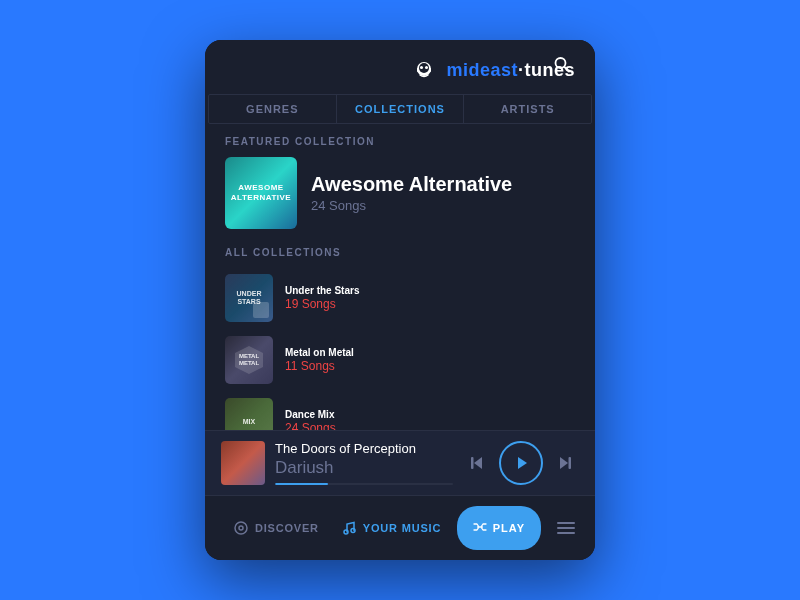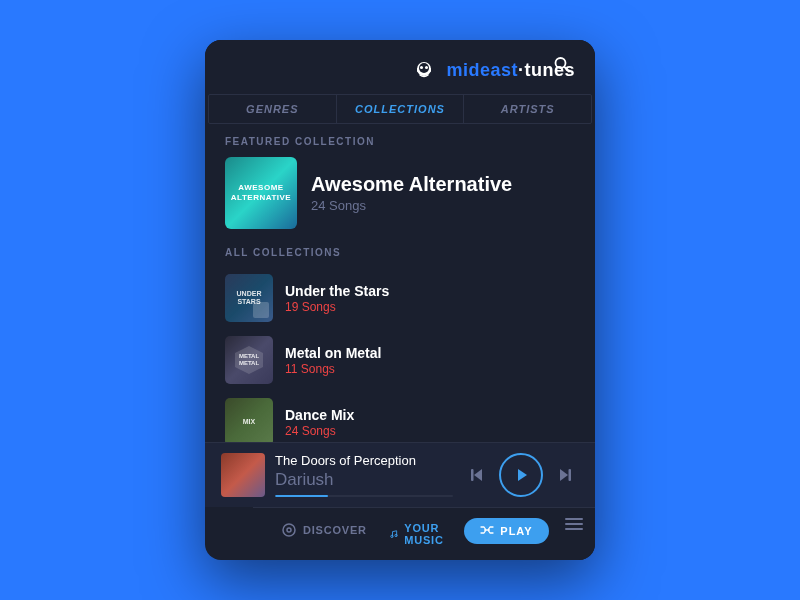--- a/index.html
+++ b/index.html
@@ -59,21 +59,20 @@
       font-size: 18px;
       padding: 4px;
     }
     
     .tabs {
       display: flex;
       border: 1px solid #2a3044;
       margin: 0 3px 12px;
       border-radius: 2px;
       overflow: hidden;
-      font-style: italic;
     }
     .tab {
       flex: 1;
       text-align: center;
       padding: 8px 4px;
       font-size: 11px;
       font-weight: 600;
       letter-spacing: 1px;
       color: #6b7394;
       cursor: pointer;
@@ -176,21 +175,21 @@
       justify-content: center;
       color: rgba(255,255,255,0.85);
       font-size: 7px;
       font-weight: 700;
       text-align: center;
       padding: 4px;
       line-height: 1.2;
       text-transform: uppercase;
     }
     .coll-info .coll-title {
-      font-size: 14px;
+      font-size: 10px;
       font-weight: 600;
       color: #fff;
     }
     .coll-info .coll-sub {
       font-size: 12px;
       color: #ef4444;
       margin-top: 1px;
     }
     
     .now-playing {
@@ -264,26 +263,25 @@
       display: flex;
       align-items: center;
       justify-content: center;
       cursor: pointer;
       color: #3d9fef;
       font-size: 18px;
     }
     
     .bottom-nav {
       display: flex;
-      align-items: flex-start;
+      align-items: center;
       padding: 10px 20px;
       background: #1a1f2e;
       border-top: 1px solid #2a3044;
       gap: 6px;
-      margin-left: 48px;
     }
     .nav-item {
       display: flex;
       align-items: center;
       gap: 6px;
       cursor: pointer;
       padding: 4px 8px;
       border-radius: 4px;
       color: #6b7394;
       font-size: 11px;
@@ -292,21 +290,21 @@
     }
     .nav-item.active {
       color: #3d9fef;
     }
     .play-btn {
       margin-left: auto;
       background: #3d9fef;
       color: #fff;
       border: none;
       border-radius: 20px;
-      padding: 6px 16px;
+      padding: 15px 16px;
       font-size: 11px;
       font-weight: 700;
       letter-spacing: 1px;
       cursor: pointer;
       display: flex;
       align-items: center;
       gap: 6px;
     }
     .menu-icon {
       color: #6b7394;

